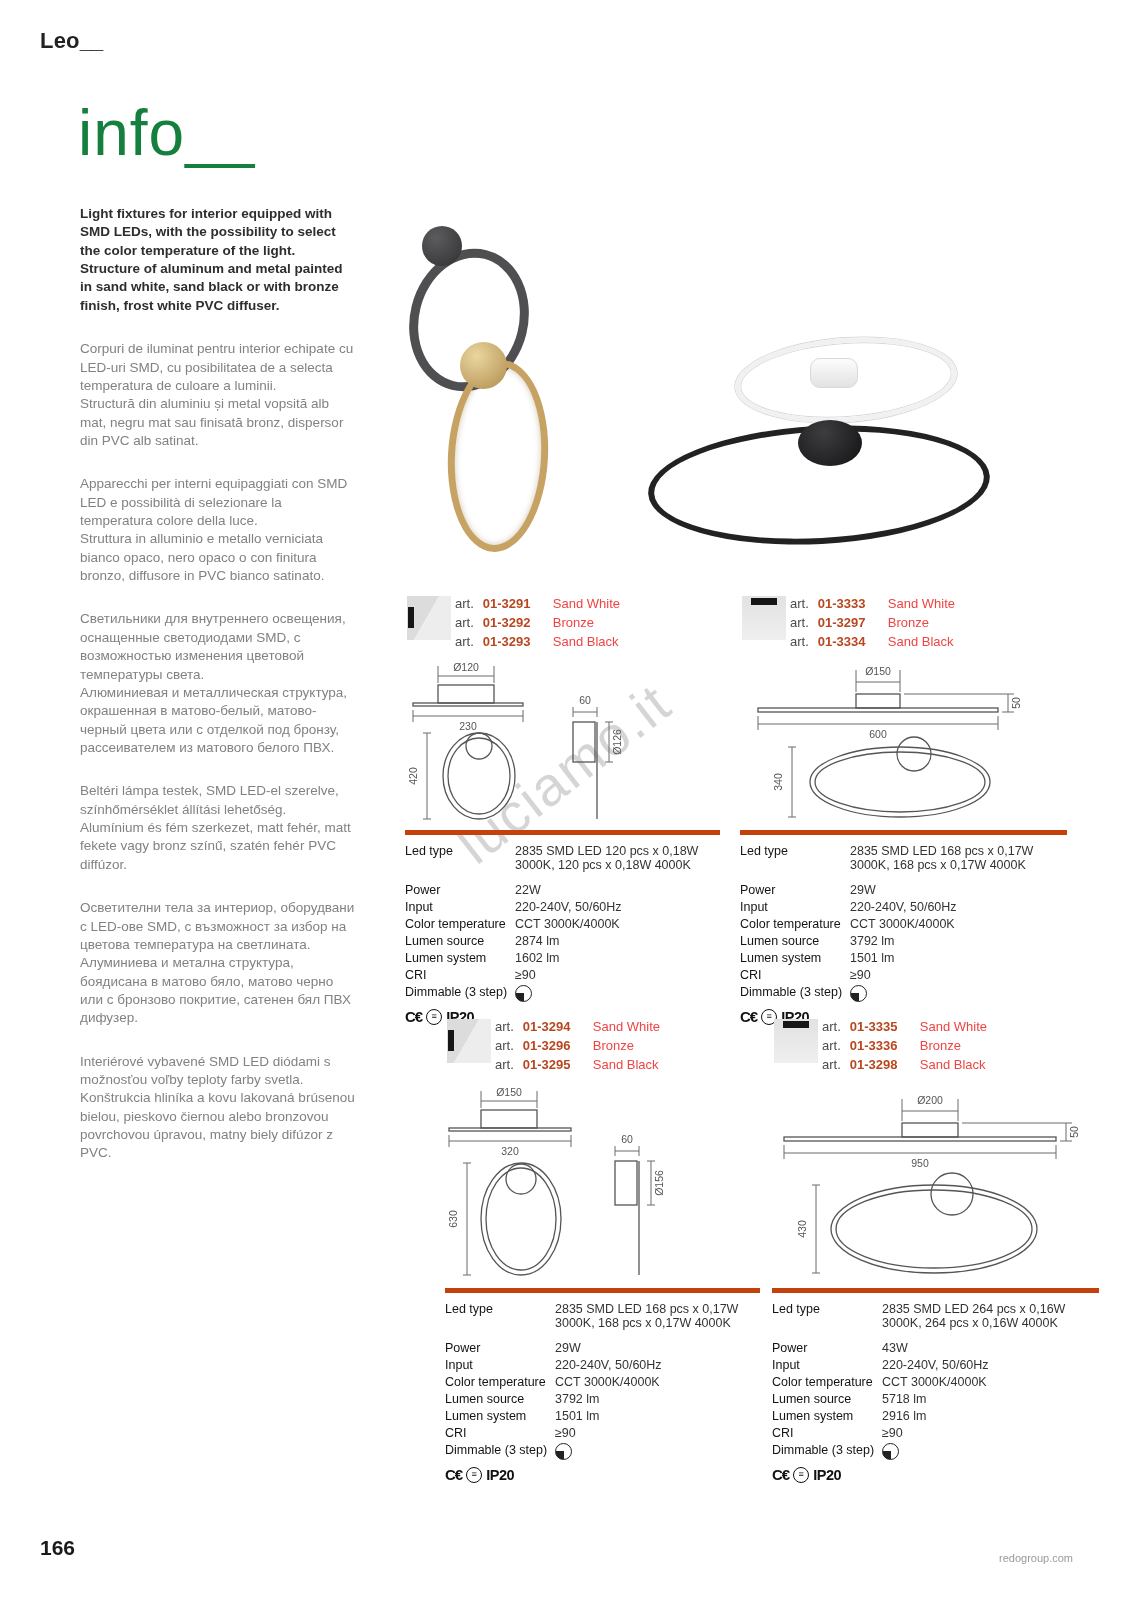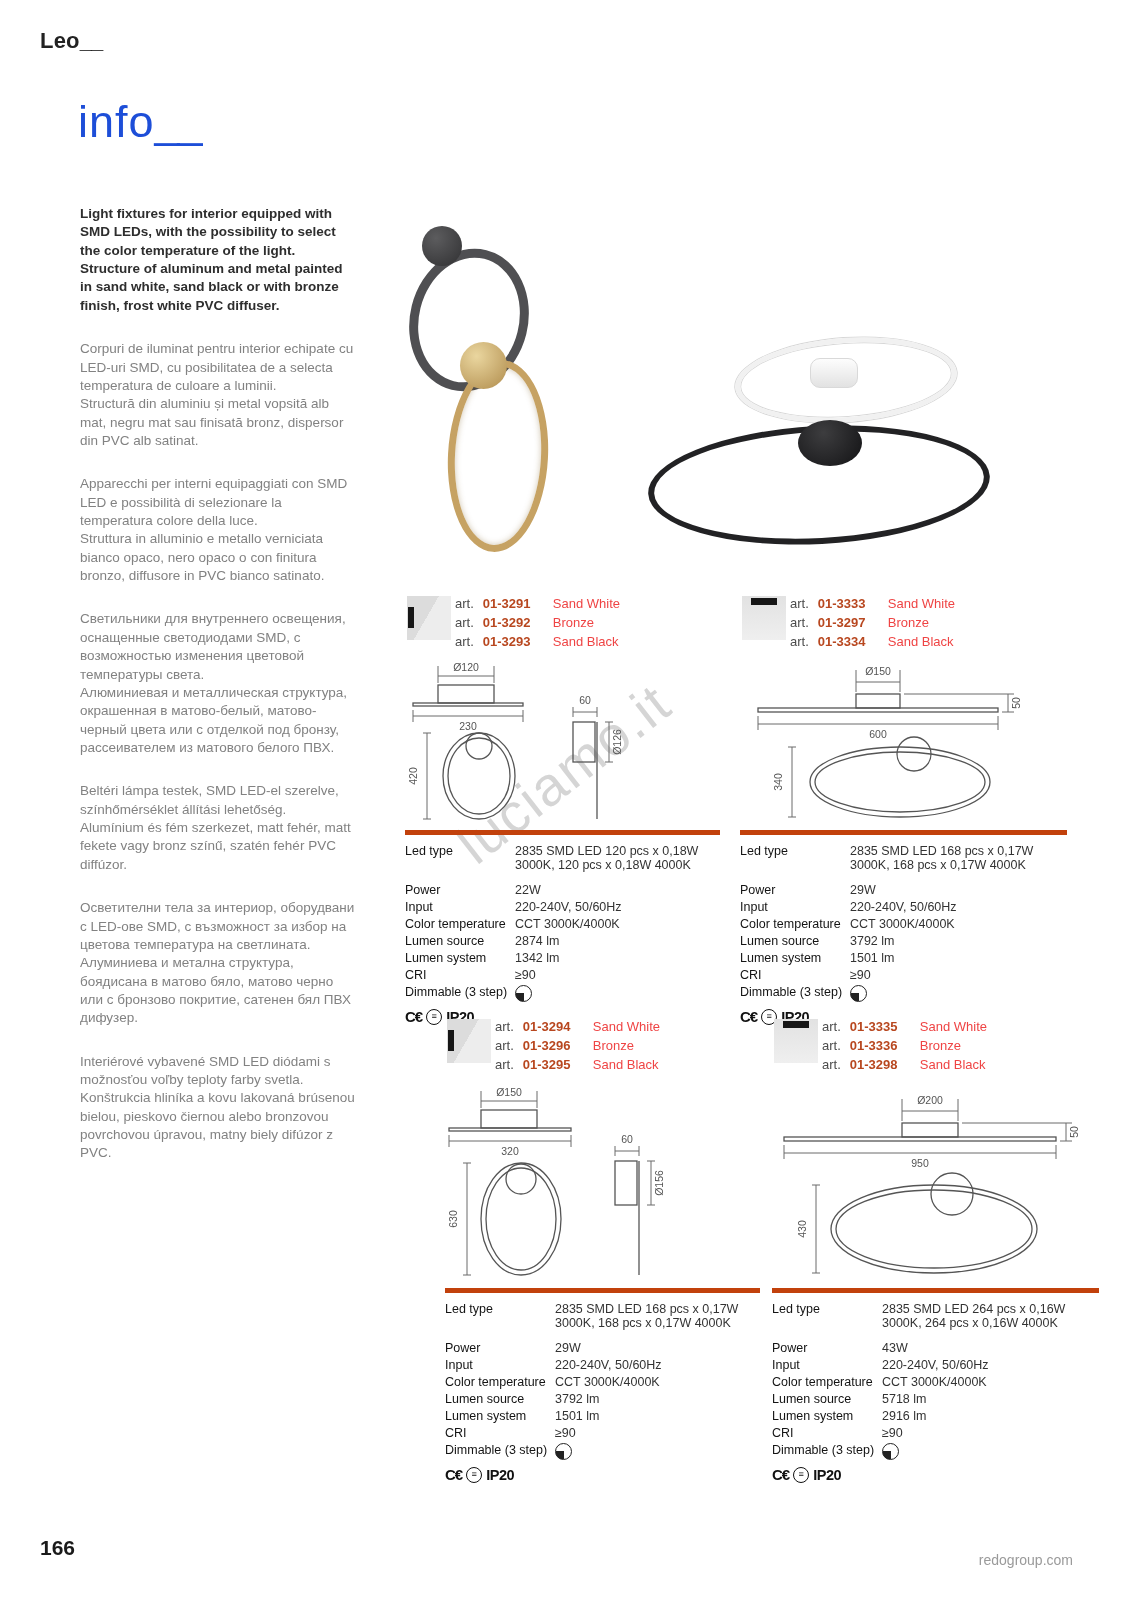--- a/index.html
+++ b/index.html
@@ -2,21 +2,21 @@
 <html><head>
 <meta charset="utf-8">
 <style>
   html,body{margin:0;padding:0;background:#fff;}
   .page{position:relative;width:1115px;height:1600px;background:#ffffff;overflow:hidden;
         font-family:"Liberation Sans", sans-serif;color:#1c1c1c;}
 
   
   .brand{position:absolute;left:40px;top:28px;font-size:22px;font-weight:bold;color:#222;letter-spacing:.2px;}
   .brand .us{font-weight:bold;letter-spacing:-1px;}
-  .title{position:absolute;left:78px;top:96px;font-size:45px;font-weight:300;color:#1d4ed8;letter-spacing:1px;}
+  .title{position:absolute;left:78px;top:96px;font-size:64px;font-weight:300;color:#15803d;letter-spacing:1px;}
   .title .us{letter-spacing:-2px;}
 
   
   .intro{position:absolute;left:80px;top:205px;width:278px;font-size:13.5px;line-height:1.36;}
   .intro p{margin:0 0 25px 0;white-space:pre-line;color:#828282;}
   .intro p.en{color:#2e2e2e;font-weight:bold;}
 
   
   .photo{position:absolute;}
   .photo-wall{left:398px;top:222px;width:170px;height:350px;}
@@ -66,21 +66,21 @@
   .spec-value{color:#333;}
   .dim-icon{display:inline-block;width:15px;height:15px;border:1.5px solid #222;border-radius:50%;
             background:conic-gradient(from 180deg,#222 0 95deg,#fff 95deg 360deg);}
   .marks{display:flex;align-items:center;gap:4px;margin-top:3px;}
   .ce-mark{font-size:15px;font-weight:bold;color:#111;letter-spacing:-1px;}
   .cert-circle{display:inline-flex;align-items:center;justify-content:center;width:14px;height:14px;border:1.2px solid #111;border-radius:50%;font-size:9px;color:#111;line-height:1;}
   .ip-mark{font-size:14.5px;font-weight:bold;color:#111;letter-spacing:-.5px;}
 
   
   .page-number{position:absolute;left:40px;top:1536px;font-size:21px;font-weight:bold;color:#1a1a1a;}
-  .website{position:absolute;right:42px;top:1552px;font-size:14px;color:#9a9a9a;}
+  .website{position:absolute;right:42px;top:1552px;font-size:11px;color:#9a9a9a;}
 </style>
 </head>
 <body>
 
 <div class="page">
 
   <div class="brand"><span>Leo</span><span class="us">__</span></div>
 
   <div class="title"><span>info</span><span class="us">__</span></div>
 
@@ -172,21 +172,21 @@
       <div class="spec-row">
           <span class="spec-label">Color temperature</span>
           <span class="spec-value">CCT 3000K/4000K</span>
         </div>
       <div class="spec-row">
           <span class="spec-label">Lumen source</span>
           <span class="spec-value">2874 lm</span>
         </div>
       <div class="spec-row">
           <span class="spec-label">Lumen system</span>
-          <span class="spec-value">1342 lm</span>
+          <span class="spec-value">1602 lm</span>
         </div>
       <div class="spec-row">
           <span class="spec-label">CRI</span>
           <span class="spec-value">≥90</span>
         </div>
       <div class="spec-row">
           <span class="spec-label">Dimmable (3 step)</span>
           <span class="spec-value"><span class="dim-icon"></span></span>
         </div>
       <div class="marks">

